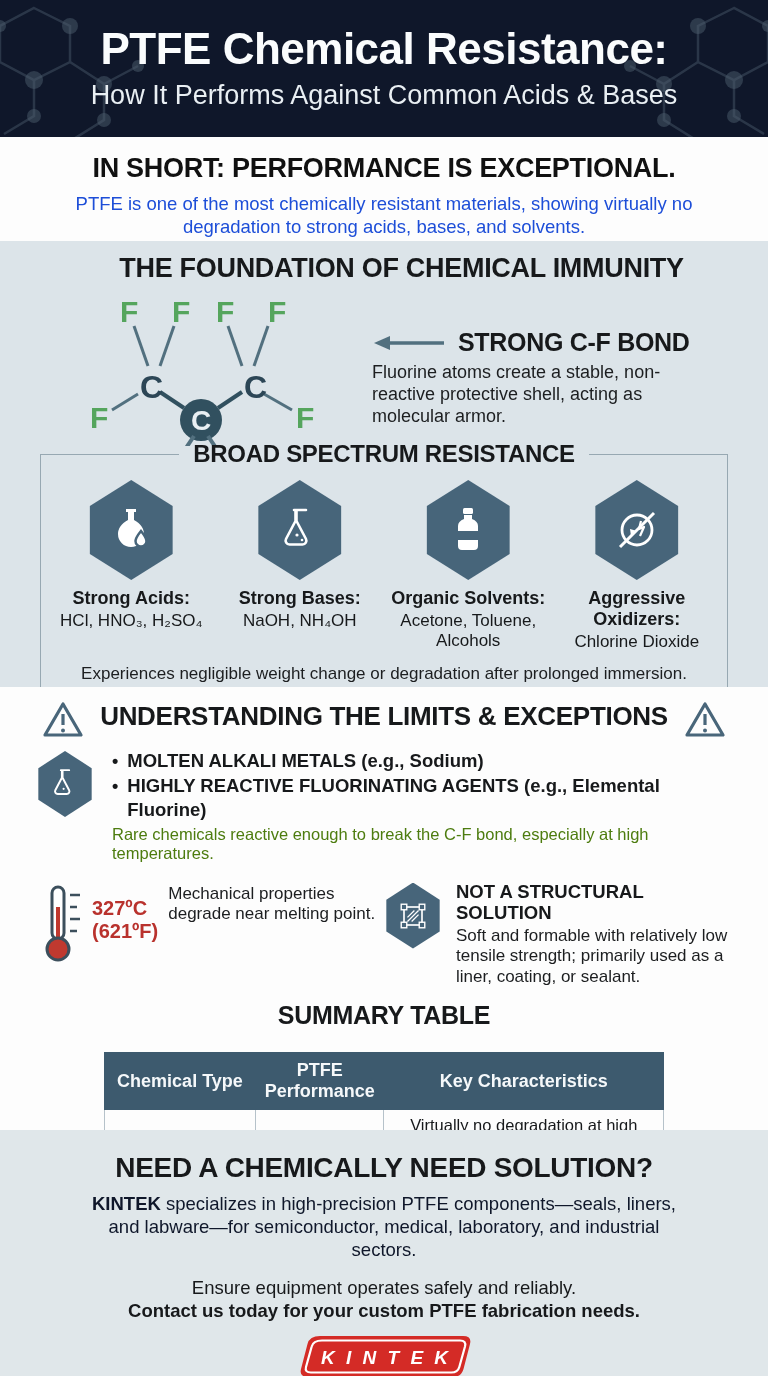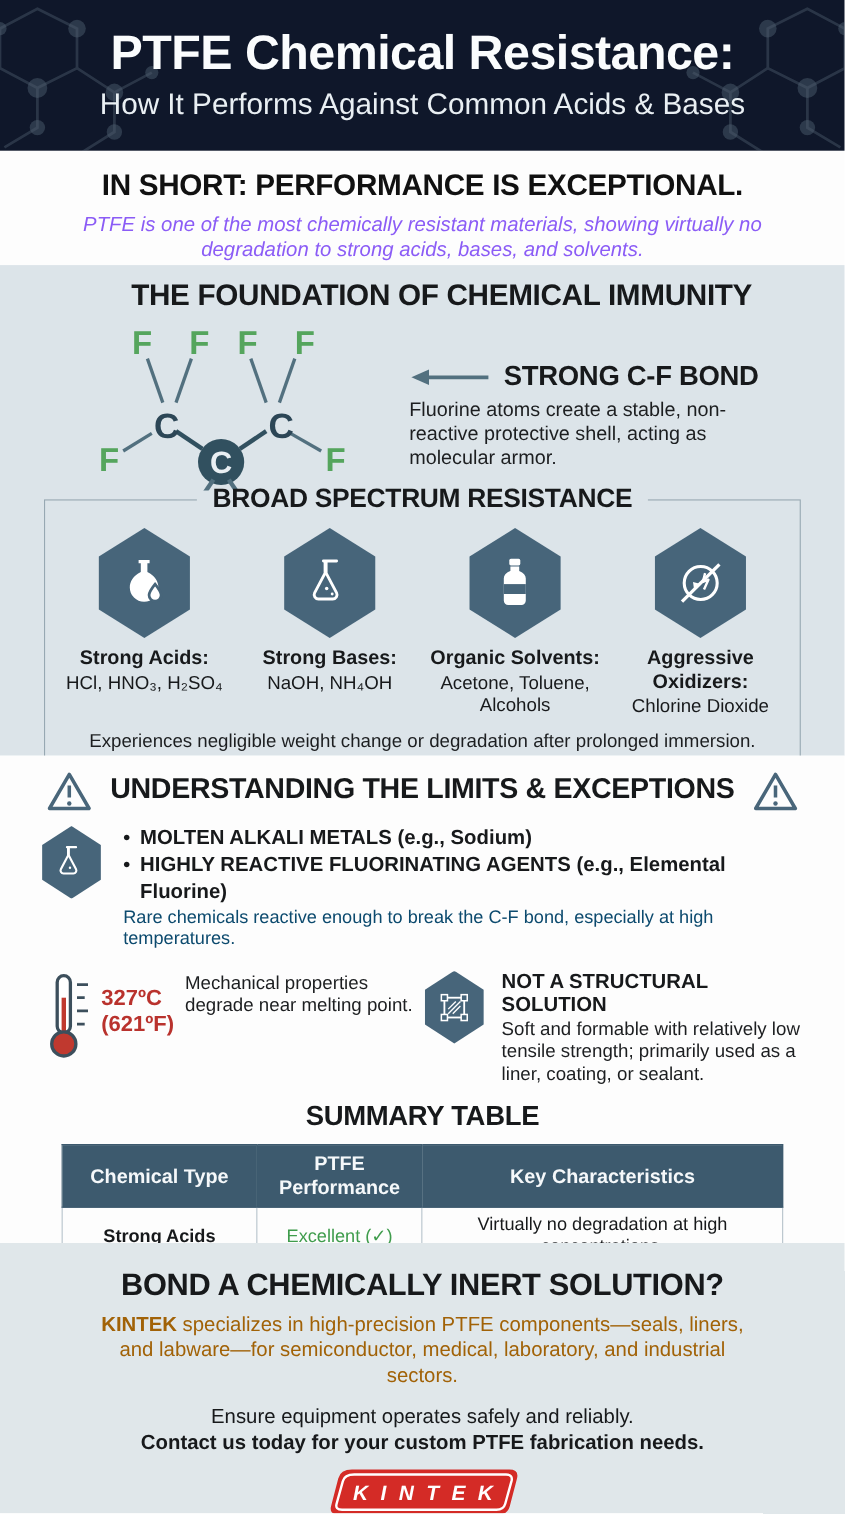--- a/index.html
+++ b/index.html
@@ -11,21 +11,21 @@
             display:flex; flex-direction:column; justify-content:center; align-items:center; }
   .header .deco { position:absolute; top:0; opacity:0.55; }
   .header .deco.left { left:-8px; }
   .header .deco.right { right:-8px; transform:scaleX(-1); }
   .header-title { color:#fafcfd; font-size:44px; font-weight:800; letter-spacing:-0.5px; line-height:1.05; z-index:1; }
   .header-sub { color:#e9eff3; font-size:27px; font-weight:400; margin-top:8px; z-index:1; }
 
   
   .intro { height:104px; background:#fdfdfd; text-align:center; padding-top:16px; }
   .intro h2 { font-size:27px; font-weight:800; letter-spacing:-0.3px; color:#111; }
-  .intro p { font-size:18.5px; line-height:1.25; max-width:620px; margin:8px auto 0; color:#8b5cf6;font-style:italic; }
+  .intro p { font-size:18.5px; line-height:1.25; max-width:620px; margin:8px auto 0; color:#1d4ed8; }
 
   
   .foundation { height:446px; background:#dce4e9; padding-top:12px; overflow:hidden; }
   .foundation > h2 { text-align:center; font-size:27px; font-weight:800; letter-spacing:-0.3px;padding-left:35px; }
   .bond-row { display:flex; margin:4px 0 0 68px; height:158px; }
   .molecule-svg { width:300px; height:158px; flex:0 0 auto; }
   .bond-info { padding-top:40px; margin-left:4px; }
   .bond-title-row { display:flex; align-items:center; gap:12px; }
   .bond-title { font-size:25px; font-weight:800; letter-spacing:-0.3px; }
   .bond-desc { font-size:18px; line-height:1.22; max-width:330px; margin-top:5px; color:#1c1e20; }
@@ -43,44 +43,44 @@
 
   
   .limits { height:443px; background:#fdfdfd; padding-top:14px; overflow:hidden; }
   .limits-head { display:flex; align-items:flex-start; justify-content:center; gap:16px; }
   .limits-head h2 { font-size:26px; font-weight:800; letter-spacing:-0.3px; }
   .exceptions { display:flex; margin:10px 36px 0; align-items:flex-start; }
   .hex.small { width:58px; height:66px; flex:0 0 auto; margin:2px 0 0; }
   .exc-text { margin-left:18px; }
   .bullet-line { display:flex; align-items:baseline; font-size:18.5px; font-weight:800; line-height:1.32; }
   .bullet-dot { margin-right:9px; font-size:18px; }
-  .exc-note { font-size:16.5px; margin-top:2px; color:#0c4a6e; }
+  .exc-note { font-size:16.5px; margin-top:2px; color:#4d7c0f; }
 
   .limit-cols { display:flex; margin:18px 40px 0; }
   .limit-col { display:flex; flex:1; align-items:flex-start; }
   .thermo-svg { flex:0 0 auto; margin-top:2px; }
   .temp-block { color:#b9322d; font-weight:800; font-size:20px; line-height:1.15; margin:16px 10px 0 4px; white-space:nowrap; }
   .limit-title { font-size:18.5px; font-weight:800; line-height:1.15; }
   .limit-desc { font-size:17px; line-height:1.2; margin-top:3px; color:#1c1e20; }
   .limit-col .hex.small { margin-right:14px; }
 
   
   .summary-heading { text-align:center; font-size:25px; font-weight:800; letter-spacing:-0.3px; margin-top:14px; }
-  table.summary { width:656px; margin:10px auto 0; border-collapse:collapse; }
+  table.summary { width:560px; margin:22px auto 0; border-collapse:collapse; }
   table.summary th { background:#3d5a6e; color:#f5f8fa; font-size:18px; font-weight:700; padding:7px 4px; border:1px solid #3d5a6e; }
   table.summary td { border:1px solid #b6c2ca; text-align:center; font-size:16.5px; padding:6px 8px; background:#fdfdfd; }
   td.c-type { font-weight:800; font-size:17px; line-height:1.15; width:27%; }
   td.c-perf { font-weight:400; font-size:17.5px; width:23%; }
   td.c-perf.good { color:#3f9c4c; }
   td.c-char { line-height:1.2; }
 
   
   .cta { height:246px; background:#e0e7ea; text-align:center; padding-top:22px; overflow:hidden; }
   .cta h2 { font-size:28px; font-weight:800; letter-spacing:-0.3px; }
-  .cta .about { font-size:18.5px; line-height:1.25; max-width:600px; margin:8px auto 0; color:#a16207; }
+  .cta .about { font-size:18.5px; line-height:1.25; max-width:600px; margin:8px auto 0; color:#0f172a; }
   .cta .about b { font-weight:800; }
   .cta .line1 { font-size:18.5px; margin-top:16px; }
   .cta .line2 { font-size:18.5px; font-weight:800; margin-top:1px; }
   .logo-wrap { margin-top:12px; }
 </style>
 </head>
 <body>
 
 <div class="page">
 
@@ -338,21 +338,21 @@
           <td class="c-type">Strong Acids</td>
           <td class="c-perf good">Excellent (✓)</td>
           <td class="c-char">Virtually no degradation at high concentrations.</td>
         </tr>
 
       </tbody>
     </table>
   </div>
 
   <div class="cta">
-    <h2>BOND A CHEMICALLY INERT SOLUTION?</h2>
+    <h2>NEED A CHEMICALLY NEED SOLUTION?</h2>
     <p class="about"><b>KINTEK</b><span> specializes in high-precision PTFE components—seals, liners, and labware—for semiconductor, medical, laboratory, and industrial sectors.</span></p>
     <div class="line1">Ensure equipment operates safely and reliably.</div>
     <div class="line2">Contact us today for your custom PTFE fabrication needs.</div>
     <div class="logo-wrap">
       <svg width="190" height="46" viewBox="0 0 190 46">
         <path d="M31 2 H174 Q183 2 181 10 L174.5 35 Q172.5 43 163.5 43 H19 Q10 43 12 35 L18.5 10 Q20.5 2 31 2 Z" fill="#d42b26"></path>
         <path d="M33 6.5 H171 Q177.5 6.5 176 12.5 L170.3 33 Q168.8 38.5 162.3 38.5 H22 Q15.5 38.5 17 33 L22.7 12.5 Q24.2 6.5 33 6.5 Z" fill="none" stroke="#fff" stroke-width="2.2"></path>
         <text x="97" y="30" text-anchor="middle" fill="#fff" font-size="19" font-weight="800" font-style="italic" letter-spacing="3" font-family="Liberation Sans, sans-serif" aria-label="K I N T E K">K I N T E K</text>
       </svg>
       

